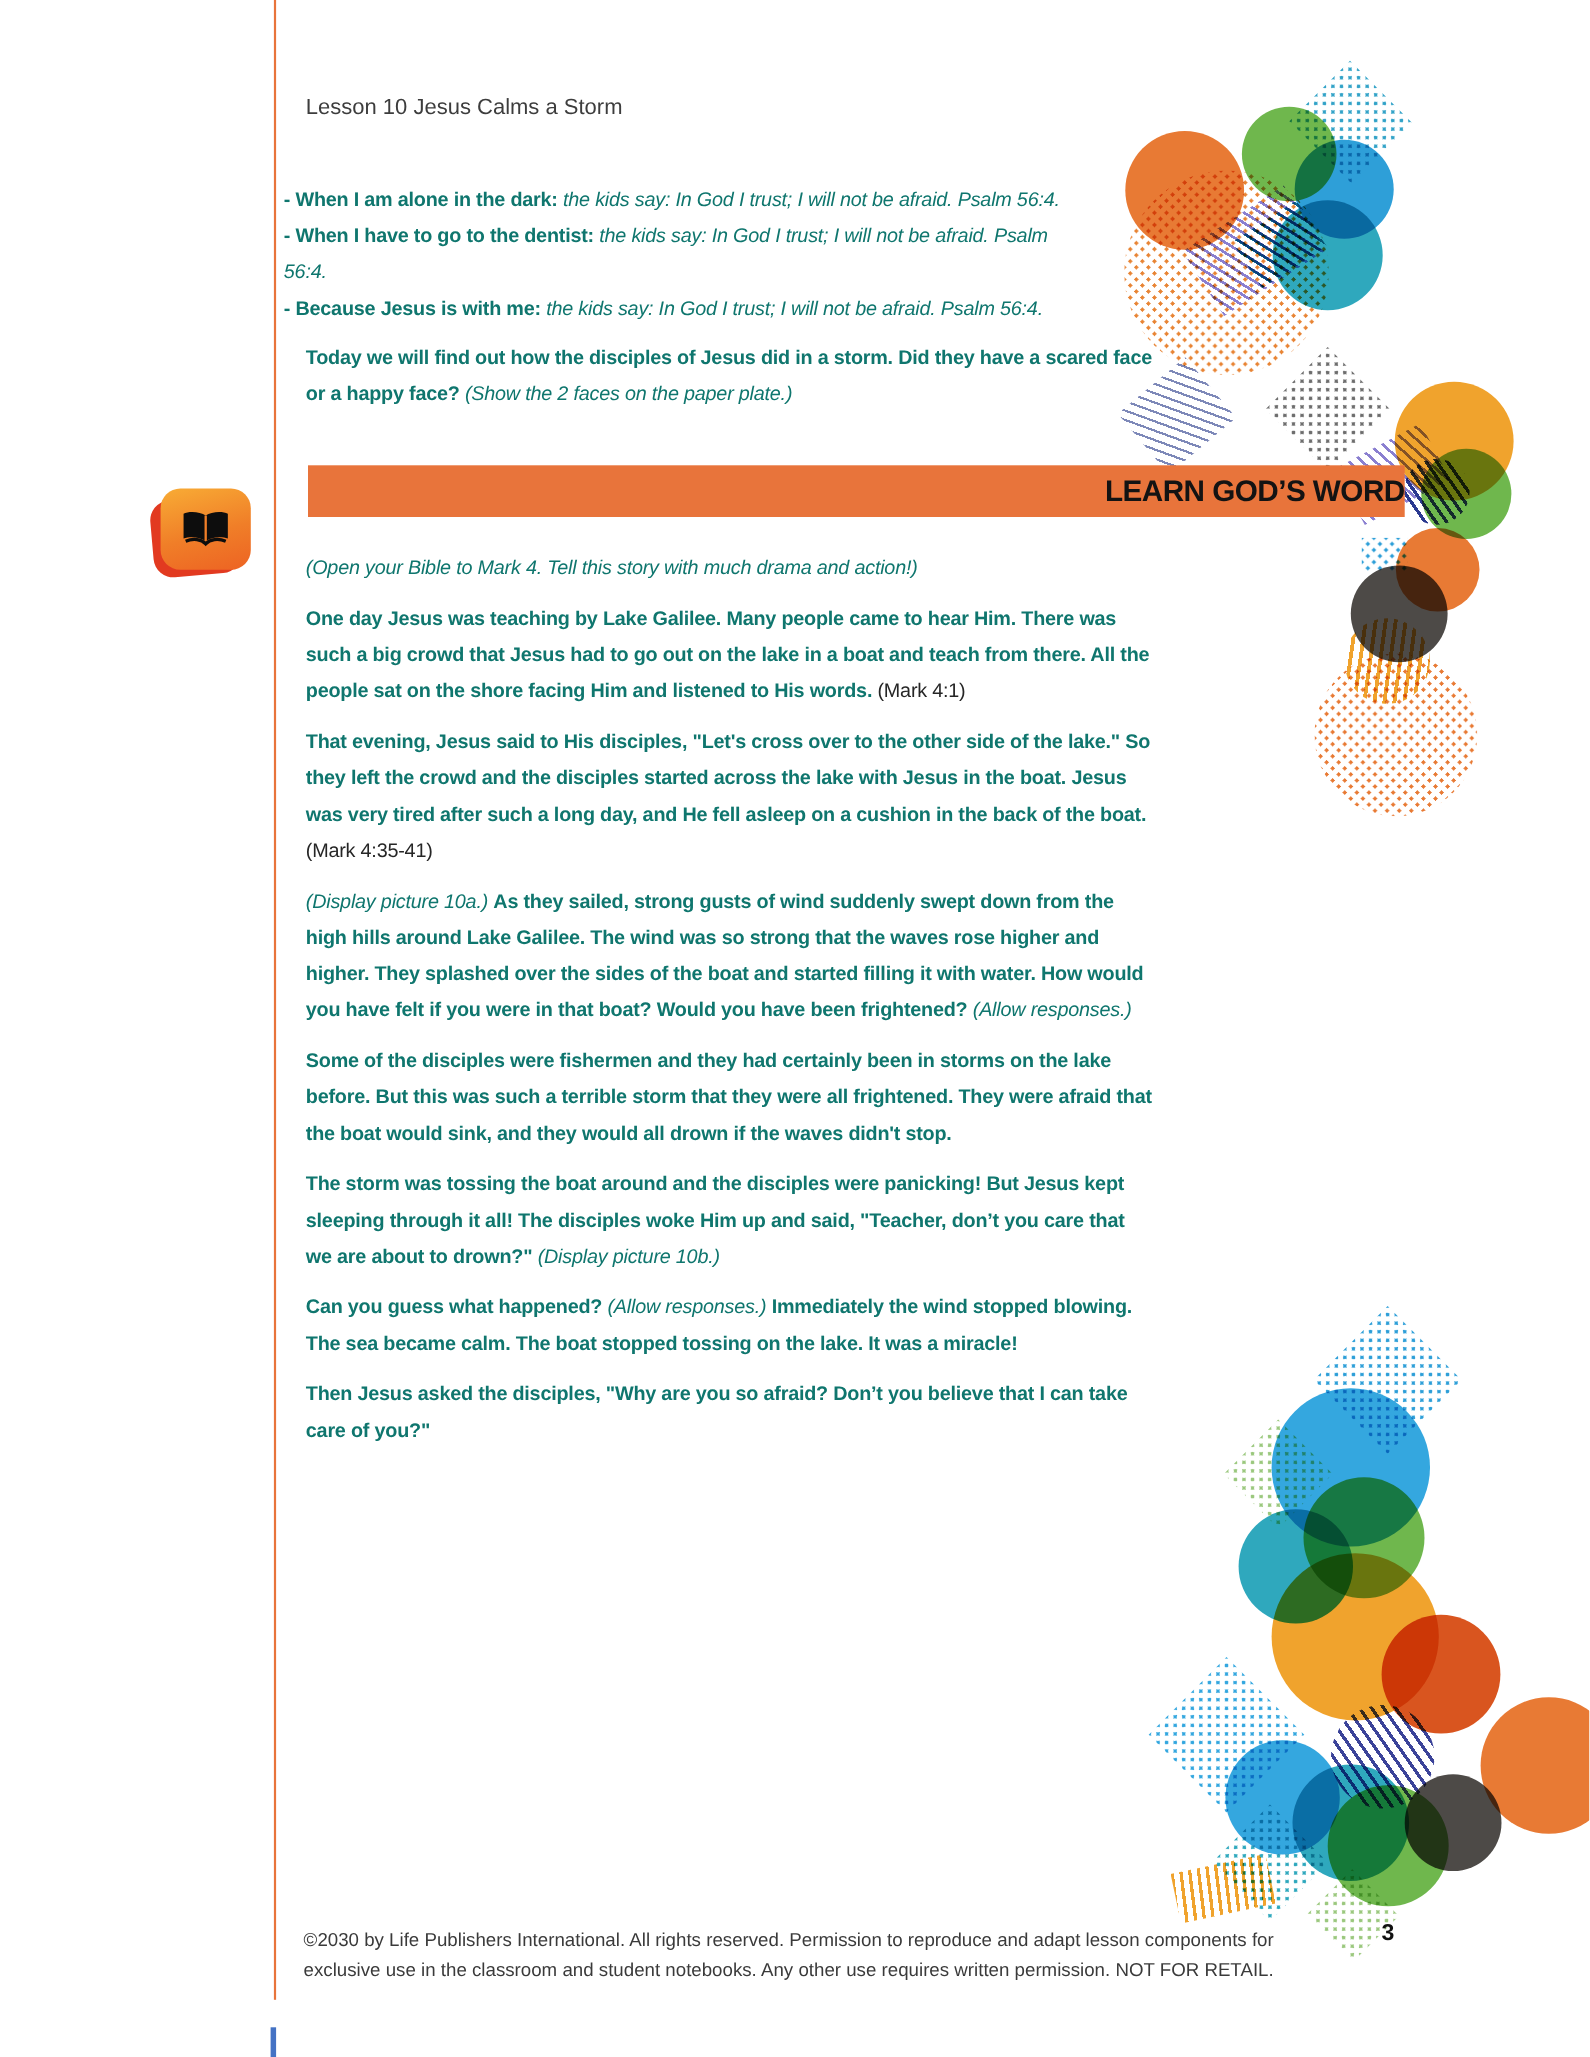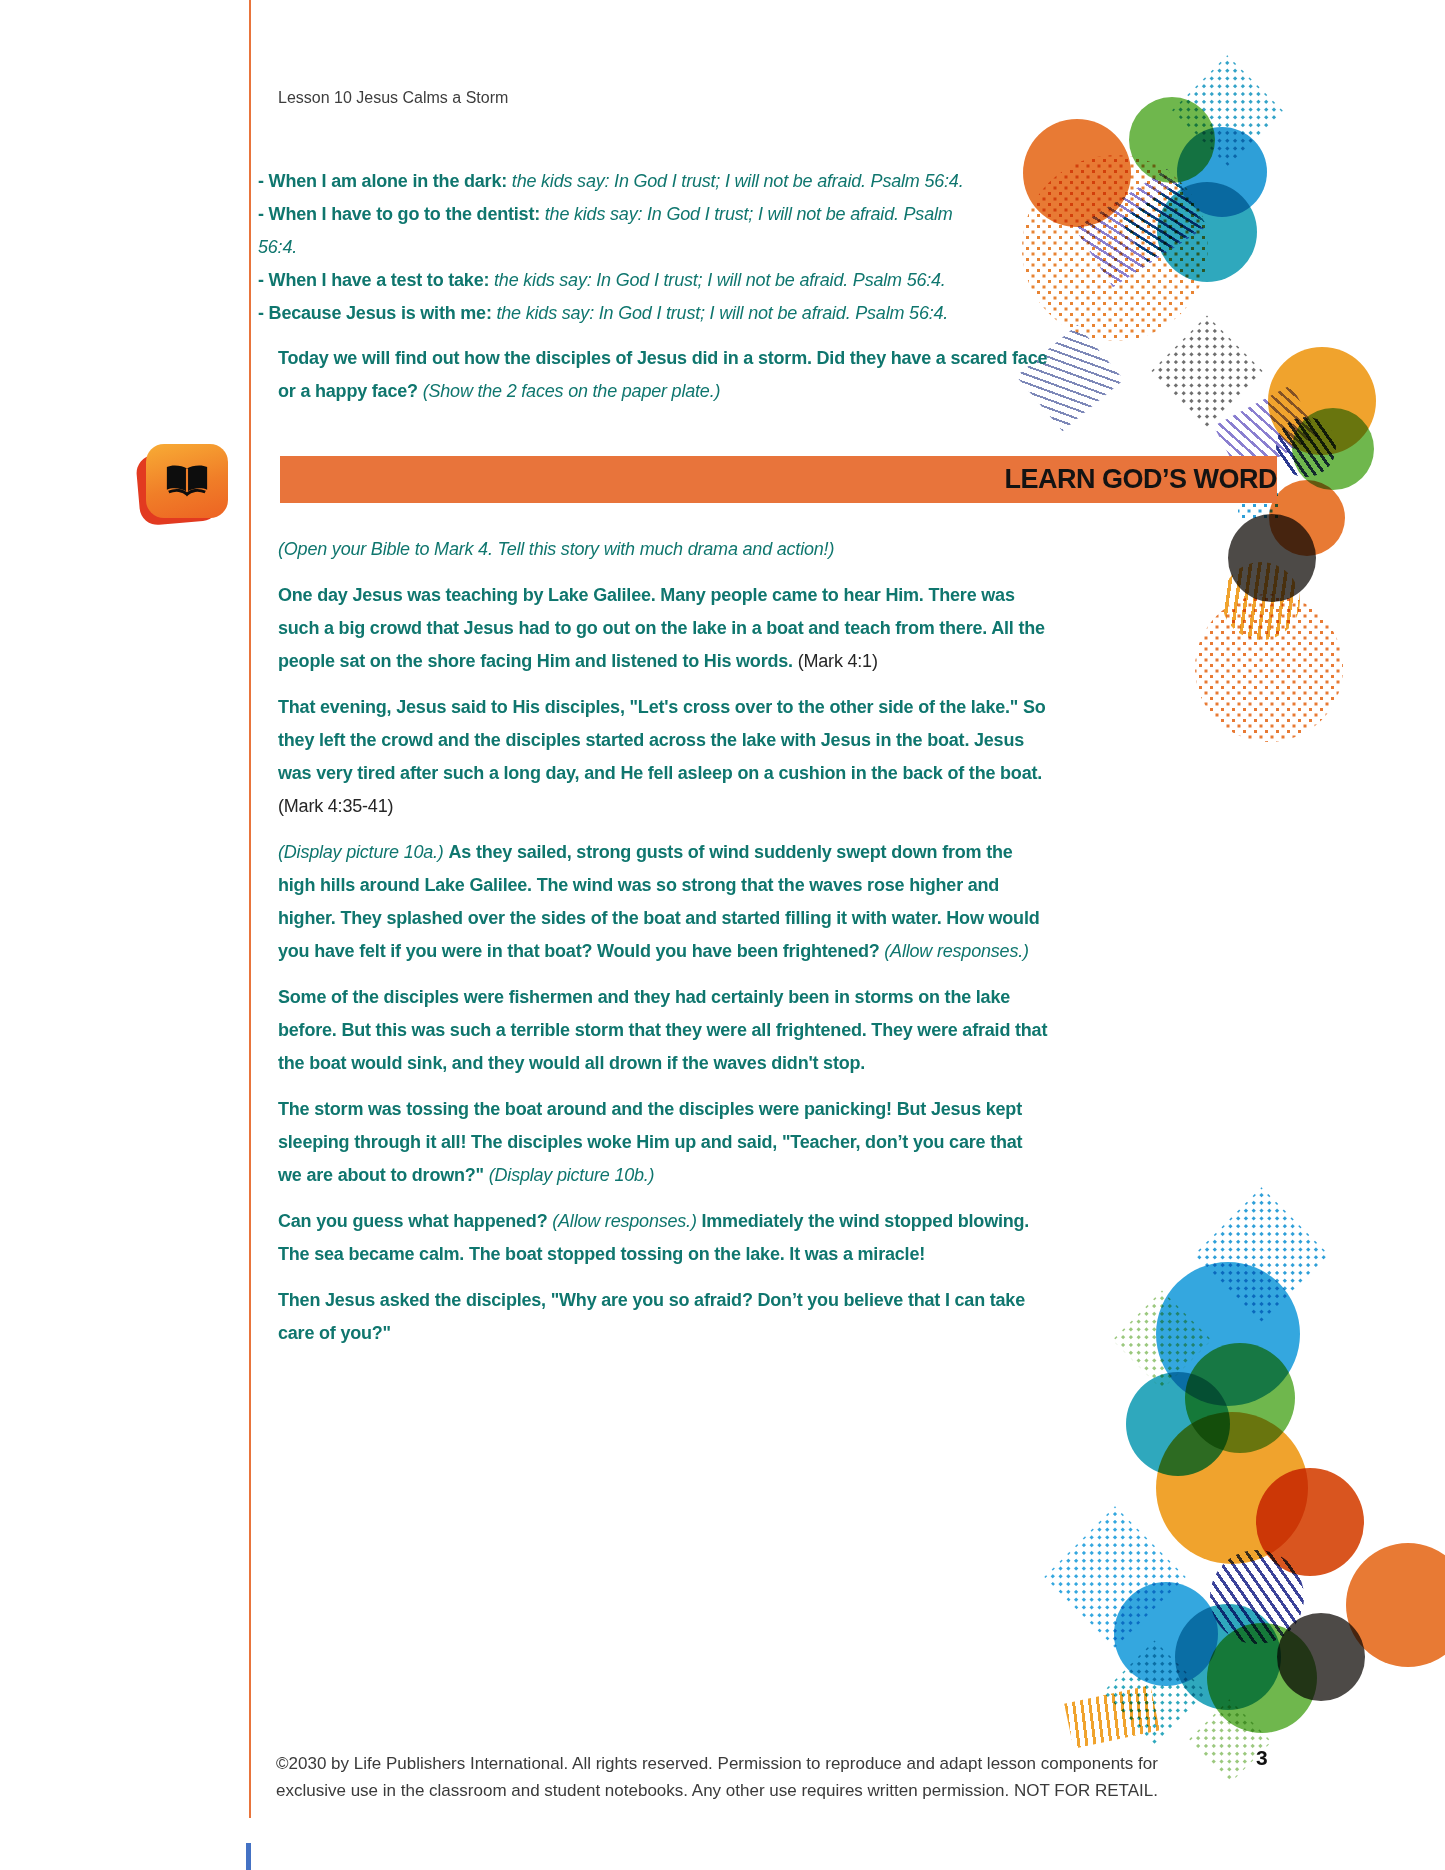--- a/index.html
+++ b/index.html
@@ -14,21 +14,21 @@
   .stripc{position:absolute;border-radius:50%;mix-blend-mode:multiply;}
   .strippatch{position:absolute;mix-blend-mode:multiply;}
   .left-rule{position:absolute;left:249px;top:0;width:2px;height:1818px;background:#E8743B;z-index:1;}
   .bottom-rule{position:absolute;left:246px;top:1843px;width:5px;height:27px;background:#4472C4;z-index:1;}
   .icon-badge{position:absolute;left:146px;top:444px;width:82px;height:74px;z-index:2;}
   .icon-badge::before{content:"";position:absolute;left:-8px;top:9px;width:80px;height:70px;
         background:#E23A20;border-radius:18px;transform:rotate(-5deg);}
   .icon-face{position:absolute;inset:0;background:linear-gradient(165deg,#F8AC35 0%,#F07E28 55%,#ED6323 100%);
         border-radius:18px;display:flex;align-items:center;justify-content:center;}
   .content{position:absolute;left:258px;top:85px;width:792px;z-index:2;}
-  .doc-header{font-size:16px;line-height:26px;color:#3d3d3d;margin:0 0 0 20px;font-weight:400;white-space:nowrap;}
+  .doc-header{font-size:20px;line-height:26px;color:#3d3d3d;margin:0 0 0 20px;font-weight:400;white-space:nowrap;}
   .bullets{margin-top:54px;}
   .bullet{font-size:18px;line-height:33px;letter-spacing:-0.2px;white-space:nowrap;}
   .para{margin:0 0 13px 20px;font-size:18px;line-height:33px;letter-spacing:-0.2px;width:772px;}
   .intro{margin-top:12px;margin-bottom:0;}
   .banner{margin:48px 0 30px 22px;width:997px;height:47px;background:#E8743B;display:flex;align-items:center;justify-content:flex-end;}
   .banner-title{font-size:27px;font-weight:700;color:#131313;padding-left:15px;letter-spacing:-0.5px;}
   .run-b{font-weight:700;color:#0f766e;}
   .run-i{font-style:italic;font-weight:400;color:#0f766e;margin-top:18px;}
   .run-r{font-weight:400;color:#262626;}
   .footer{position:absolute;left:276px;top:1750px;width:980px;font-size:17px;line-height:27px;
@@ -93,21 +93,20 @@
       </svg>
     </div>
   </div>
 
   <div class="content">
     <div class="doc-header">Lesson 10 Jesus Calms a Storm</div>
 
     <div class="bullets">
       <div class="bullet"><span class="run-b">- When I am alone in the dark: </span><span class="run-i">the kids say: In God I trust; I will not be afraid. Psalm 56:4.</span></div>
       <div class="bullet"><span class="run-b">- When I have to go to the dentist: </span><span class="run-i">the kids say: In God I trust; I will not be afraid. Psalm</span><br><span class="run-i">56:4.</span></div>
-      <div class="bullet"><span class="run-b">- When I have a test to take: </span><span class="run-i">the kids say: In God I trust; I will not be afraid. Psalm 56:4.</span></div>
       <div class="bullet"><span class="run-b">- Because Jesus is with me: </span><span class="run-i">the kids say: In God I trust; I will not be afraid. Psalm 56:4.</span></div>
     </div>
 
     <div class="para intro"><span class="run-b">Today we will find out how the disciples of Jesus did in a storm. Did they have a scared face or a happy face? </span><span class="run-i">(Show the 2 faces on the paper plate.)</span></div>
 
     <div class="banner">
       <span class="banner-title">LEARN GOD’S WORD</span>
     </div>
 
     <div class="para"><span class="run-i">(Open your Bible to Mark 4. Tell this story with much drama and action!)</span></div>

